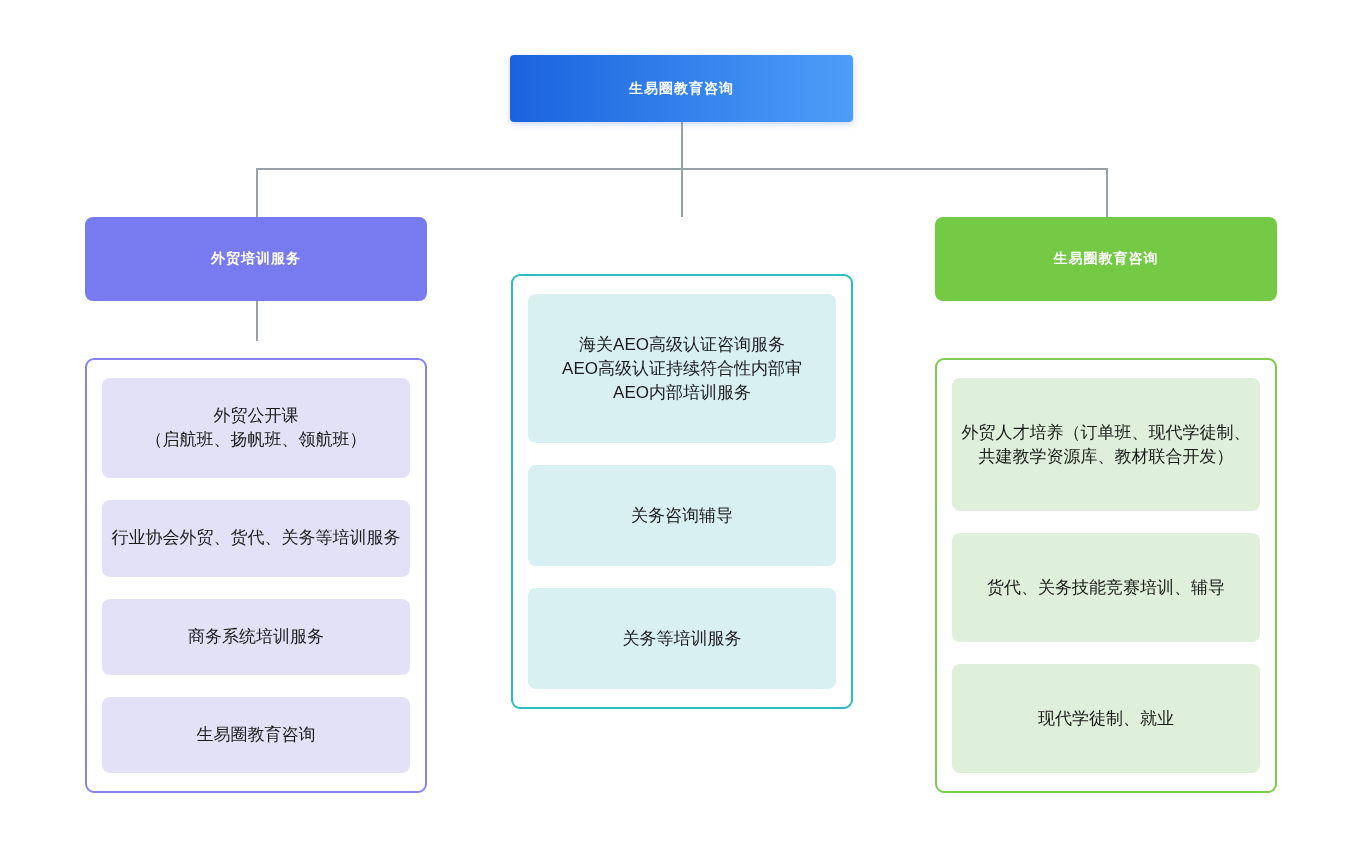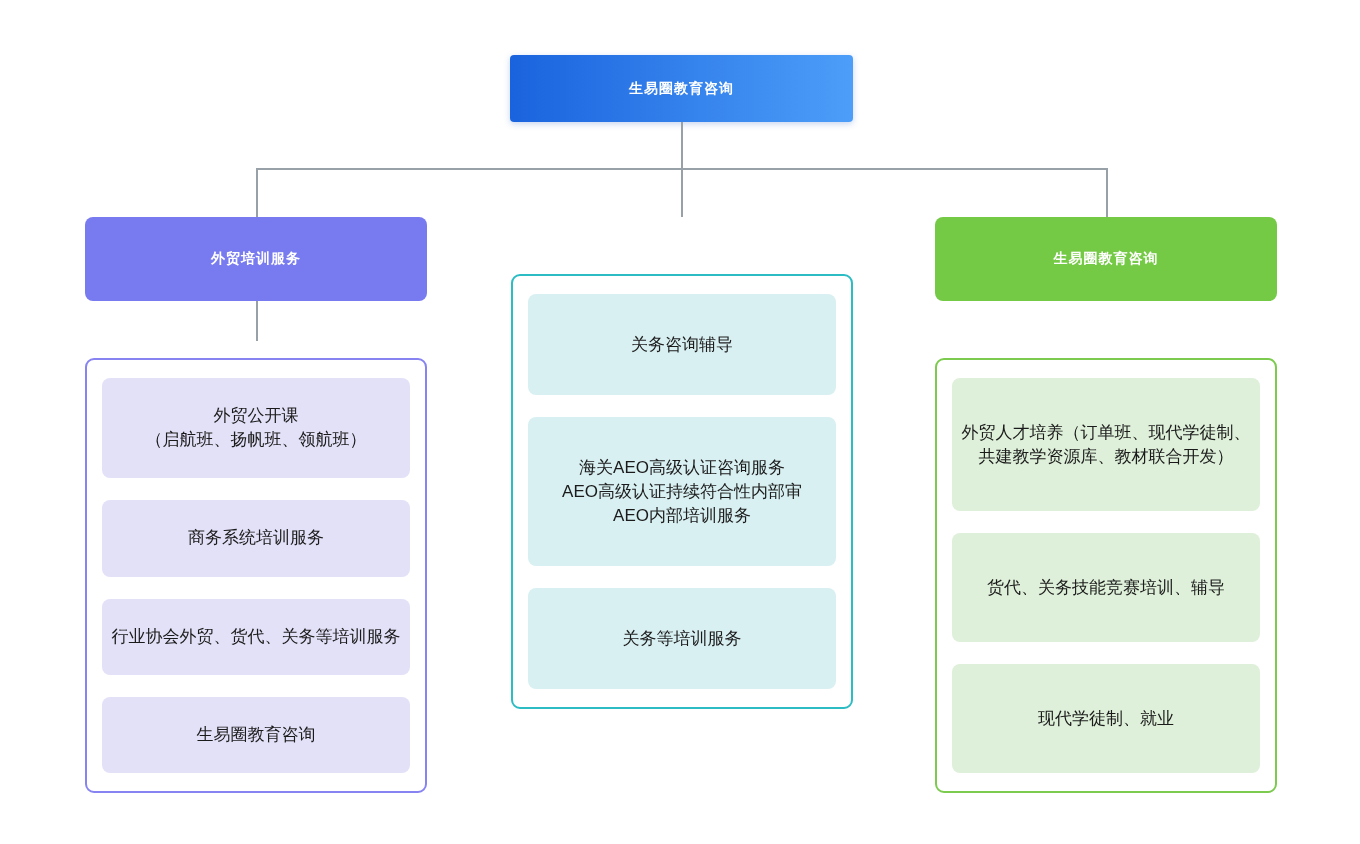--- a/index.html
+++ b/index.html
@@ -116,32 +116,32 @@
   <div class="line v conn-drop-right"></div>
   <div class="line v conn-hdr-left"></div>
   <div class="line v conn-hdr-mid"></div>
 
   <div id="branches-mount">
     <div class="branch b0" style="--hdr: #787af0; --border: #8784f2; --item-bg: #e3e1f8;">
       <div class="branch-header">外贸培训服务</div>
       <div class="branch-container">
           <div class="branch-item">外贸公开课
 （启航班、扬帆班、领航班）</div>
+          <div class="branch-item">行业协会外贸、货代、关务等培训服务</div>
           <div class="branch-item">商务系统培训服务</div>
-          <div class="branch-item">行业协会外贸、货代、关务等培训服务</div>
           <div class="branch-item">生易圈教育咨询</div>
         </div>
     </div>
 
     <div class="branch b1" style="--hdr: #29b6be; --border: #2cbcc4; --item-bg: #d9f0f2;">
       <div class="branch-container">
-          <div class="branch-item">关务咨询辅导</div>
           <div class="branch-item">海关AEO高级认证咨询服务
 AEO高级认证持续符合性内部审
 AEO内部培训服务</div>
+          <div class="branch-item">关务咨询辅导</div>
           <div class="branch-item">关务等培训服务</div>
         </div>
     </div>
 
     <div class="branch b2" style="--hdr: #74c945; --border: #7ccb4e; --item-bg: #def0d9;">
       <div class="branch-header">生易圈教育咨询</div>
       <div class="branch-container">
           <div class="branch-item">外贸人才培养（订单班、现代学徒制、共建教学资源库、教材联合开发）</div>
           <div class="branch-item">货代、关务技能竞赛培训、辅导</div>
           <div class="branch-item">现代学徒制、就业</div>

